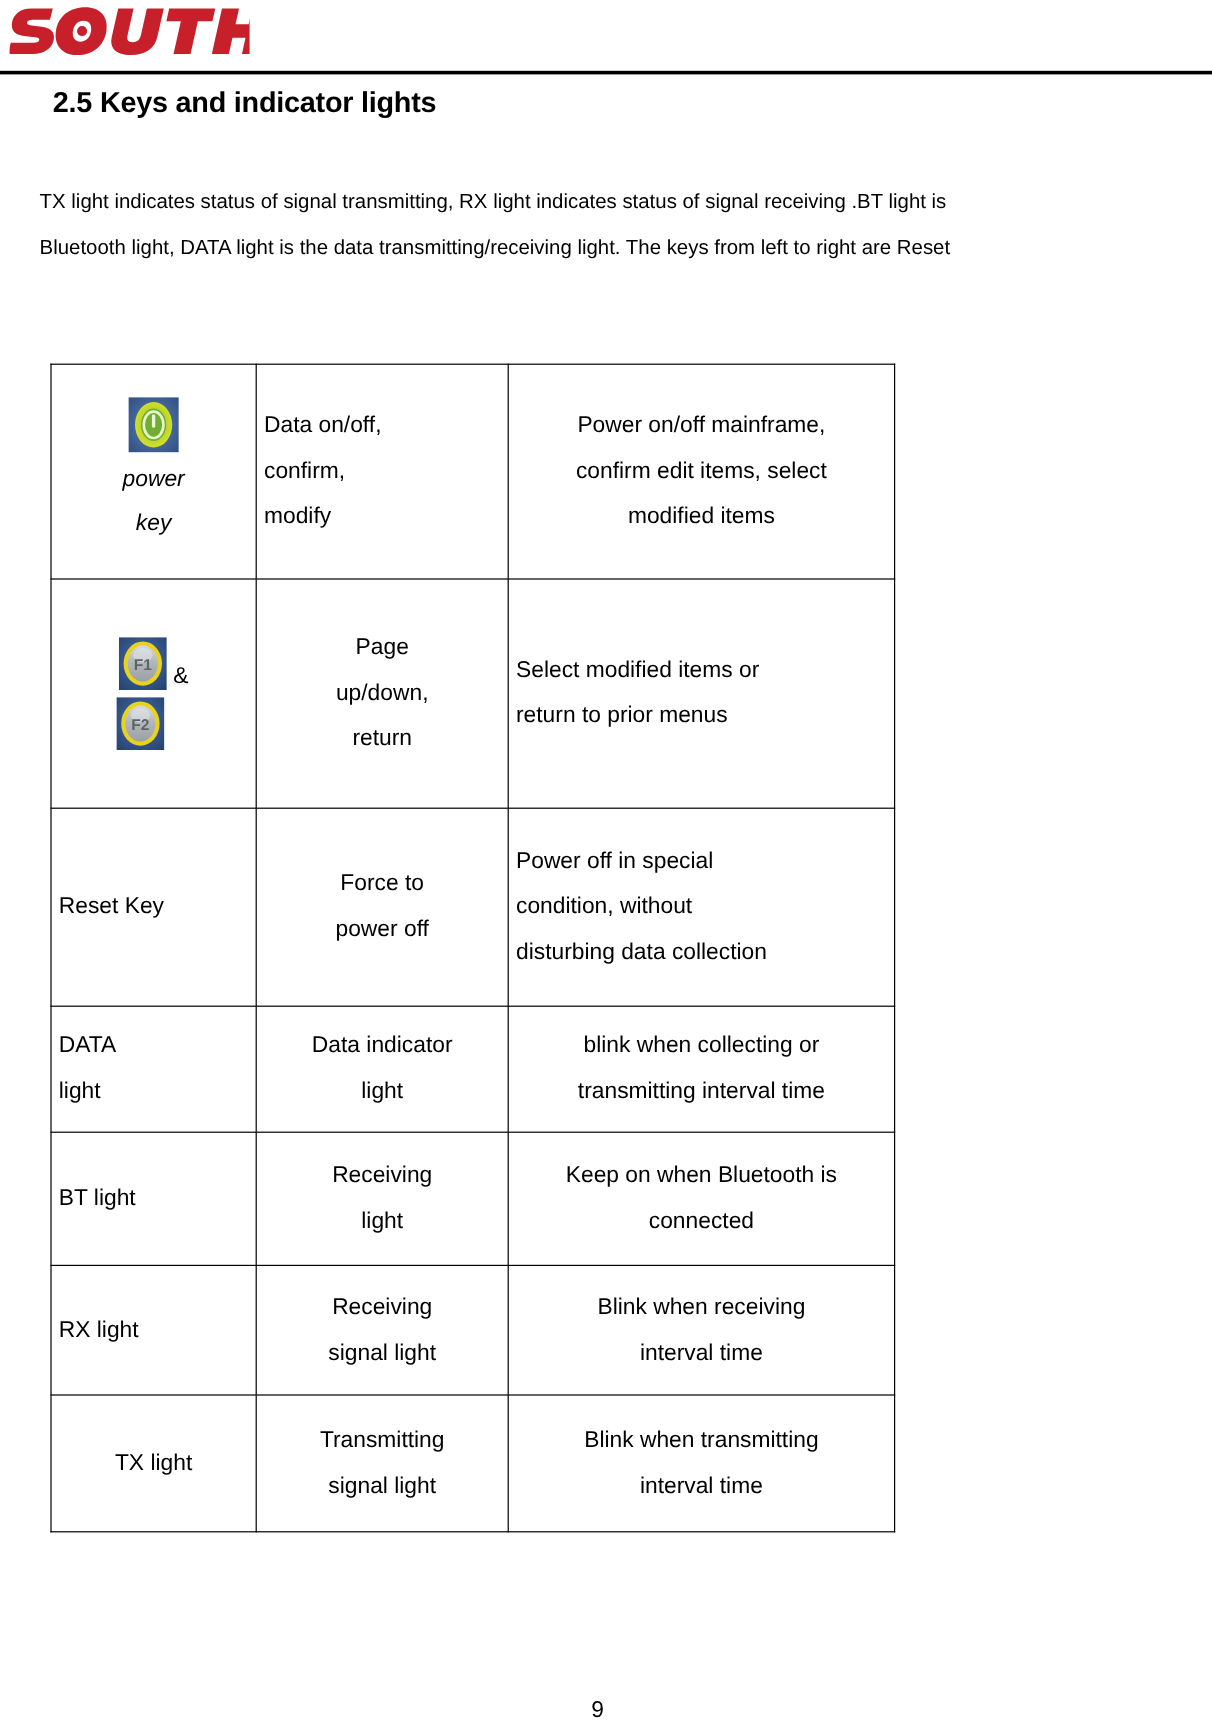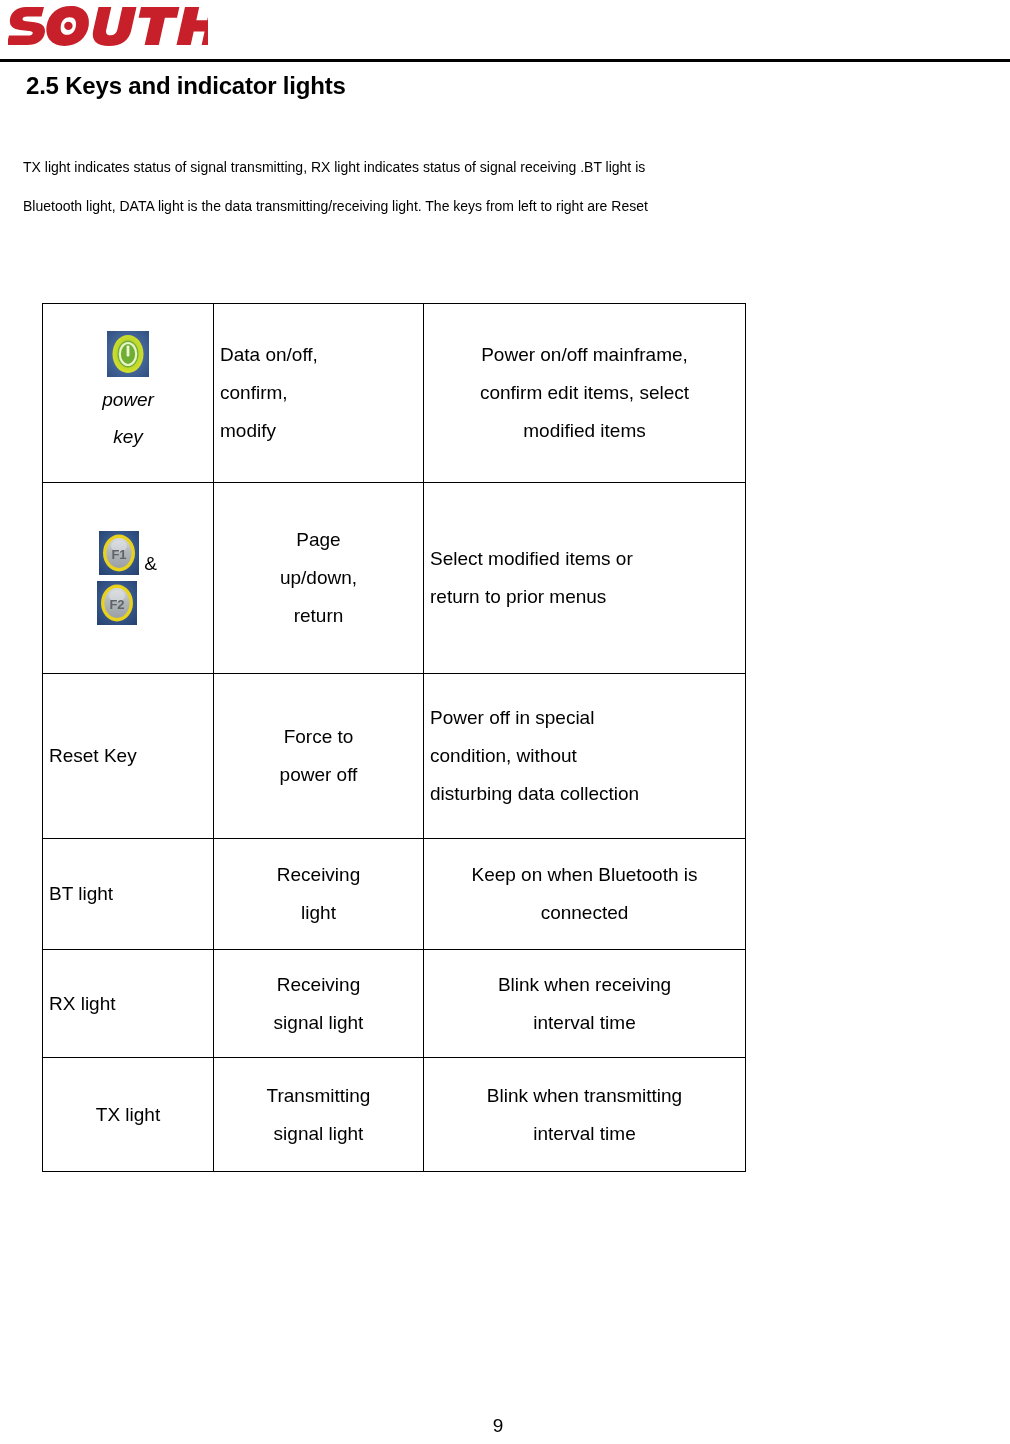--- a/index.html
+++ b/index.html
@@ -36,35 +36,35 @@
     left: 0;
     top: 59px;
     width: 1010px;
     height: 0;
     border-top: 3px solid #000;
   }
 
   
   .section-heading {
     position: absolute;
-    left: 26px;
+    left: 44px;
     top: 72px;
     font-size: 24px;
     font-weight: bold;
     letter-spacing: -0.2px;
     white-space: nowrap;
   }
 
   
   .intro {
     position: absolute;
-    left: 23px;
+    left: 33px;
     top: 148px;
     width: 908px;
-    font-size: 14px;
+    font-size: 17px;
     line-height: 39px;
     text-align: justify;
     text-justify: inter-word;
   }
   .intro span { display: block; white-space: nowrap; }
 
   
   .key-table {
     position: absolute;
     left: 42px;
@@ -319,20 +319,40 @@
       </td>
       <td class="ta-left">
         <span class="cell-lines">
           <span>Power off in special</span>
           <span>condition, without</span>
           <span>disturbing data collection</span>
         </span>
       </td>
     </tr>
 
+    <tr class="row-data">
+      <td class="ta-left">
+        <span class="cell-lines">
+          <span>DATA</span>
+          <span>light</span>
+        </span>
+      </td>
+      <td class="ta-center">
+        <span class="cell-lines">
+          <span>Data indicator</span>
+          <span>light</span>
+        </span>
+      </td>
+      <td class="ta-center">
+        <span class="cell-lines">
+          <span>blink when collecting    or</span>
+          <span>transmitting interval time</span>
+        </span>
+      </td>
+    </tr>
 
     <tr class="row-bt">
       <td class="ta-left">BT light</td>
       <td class="ta-center">
         <span class="cell-lines">
           <span>Receiving</span>
           <span>light</span>
         </span>
       </td>
       <td class="ta-center">

